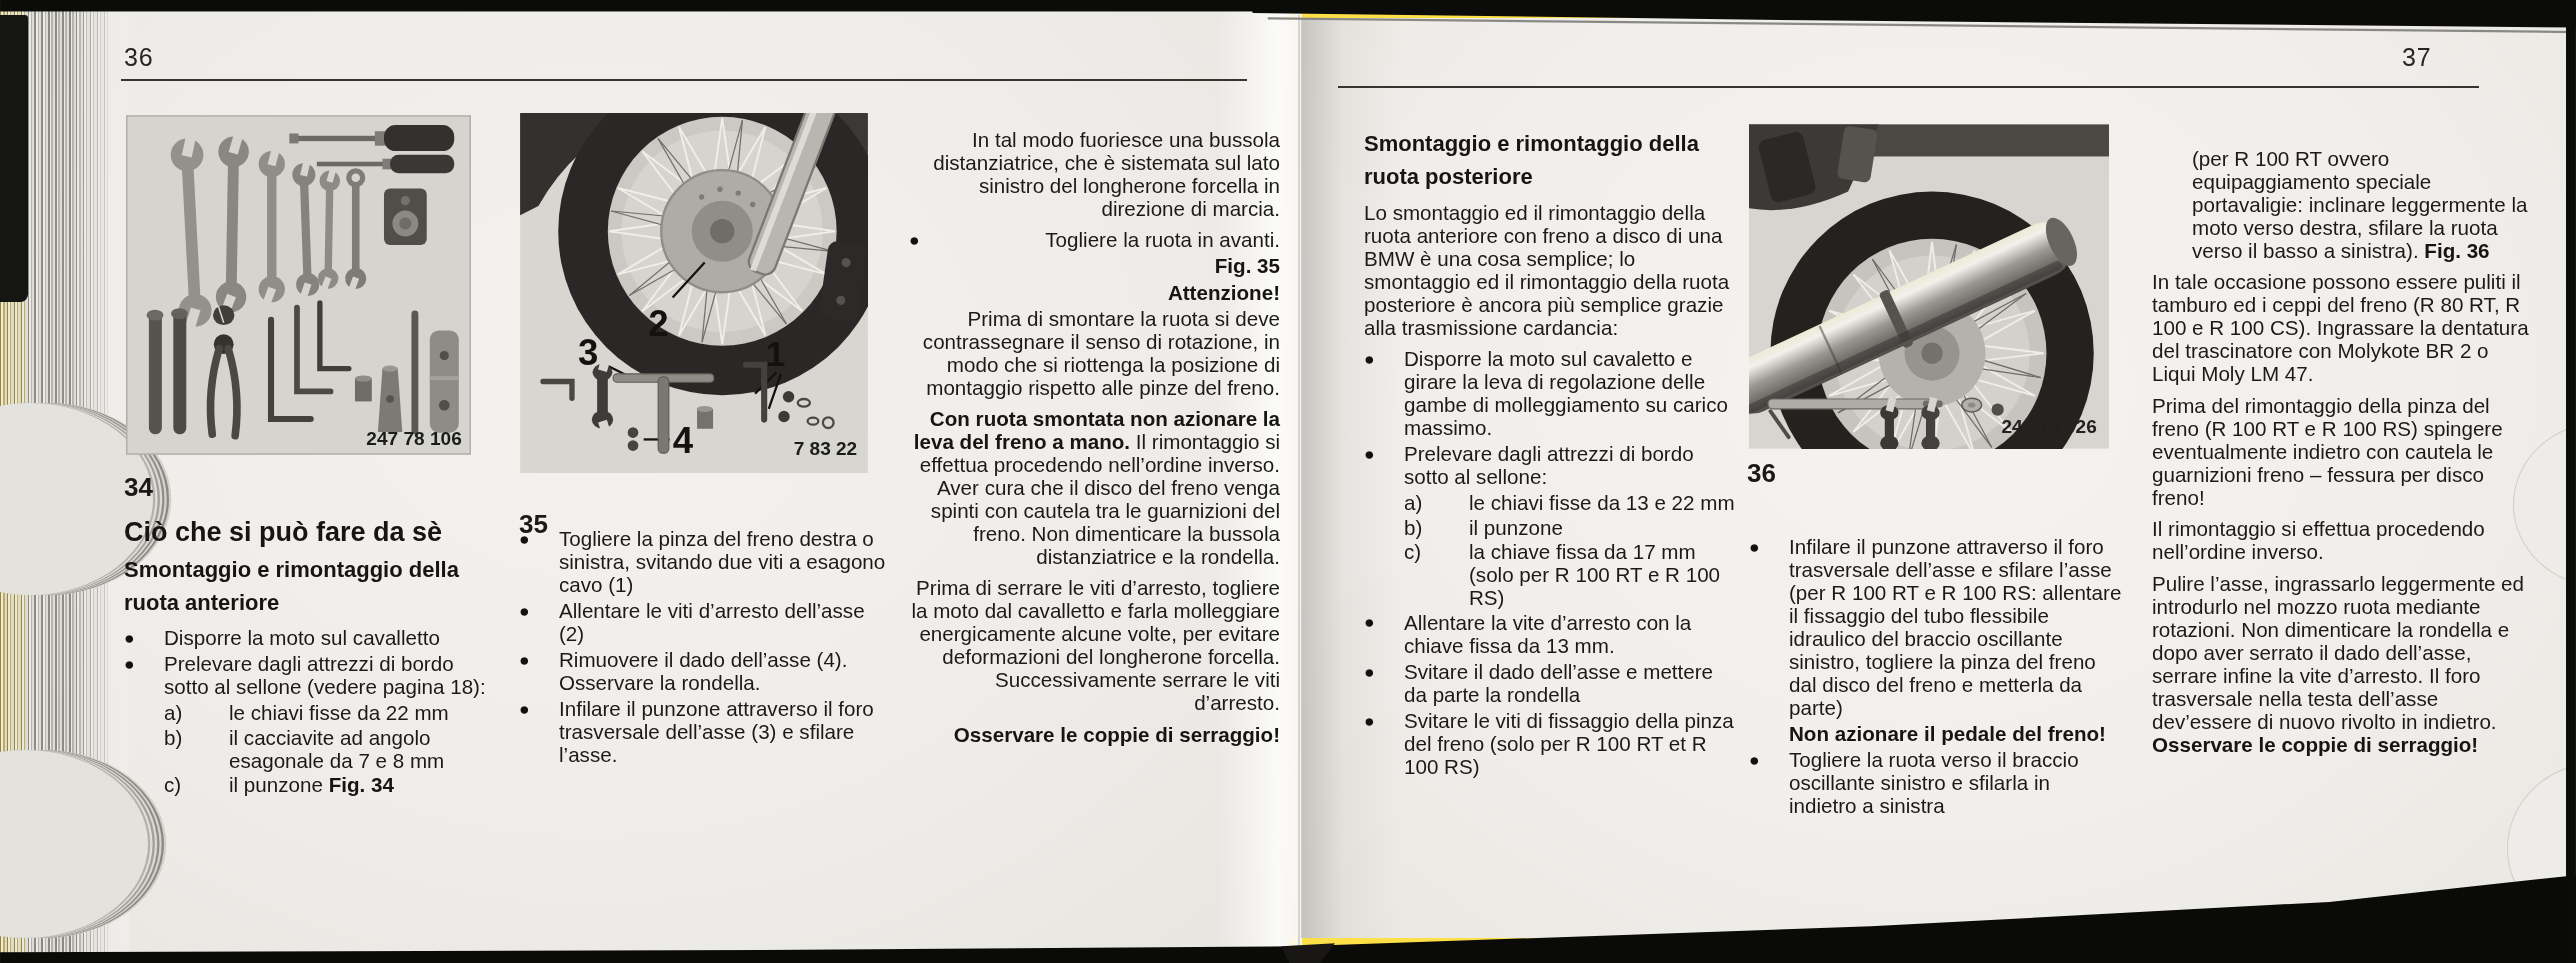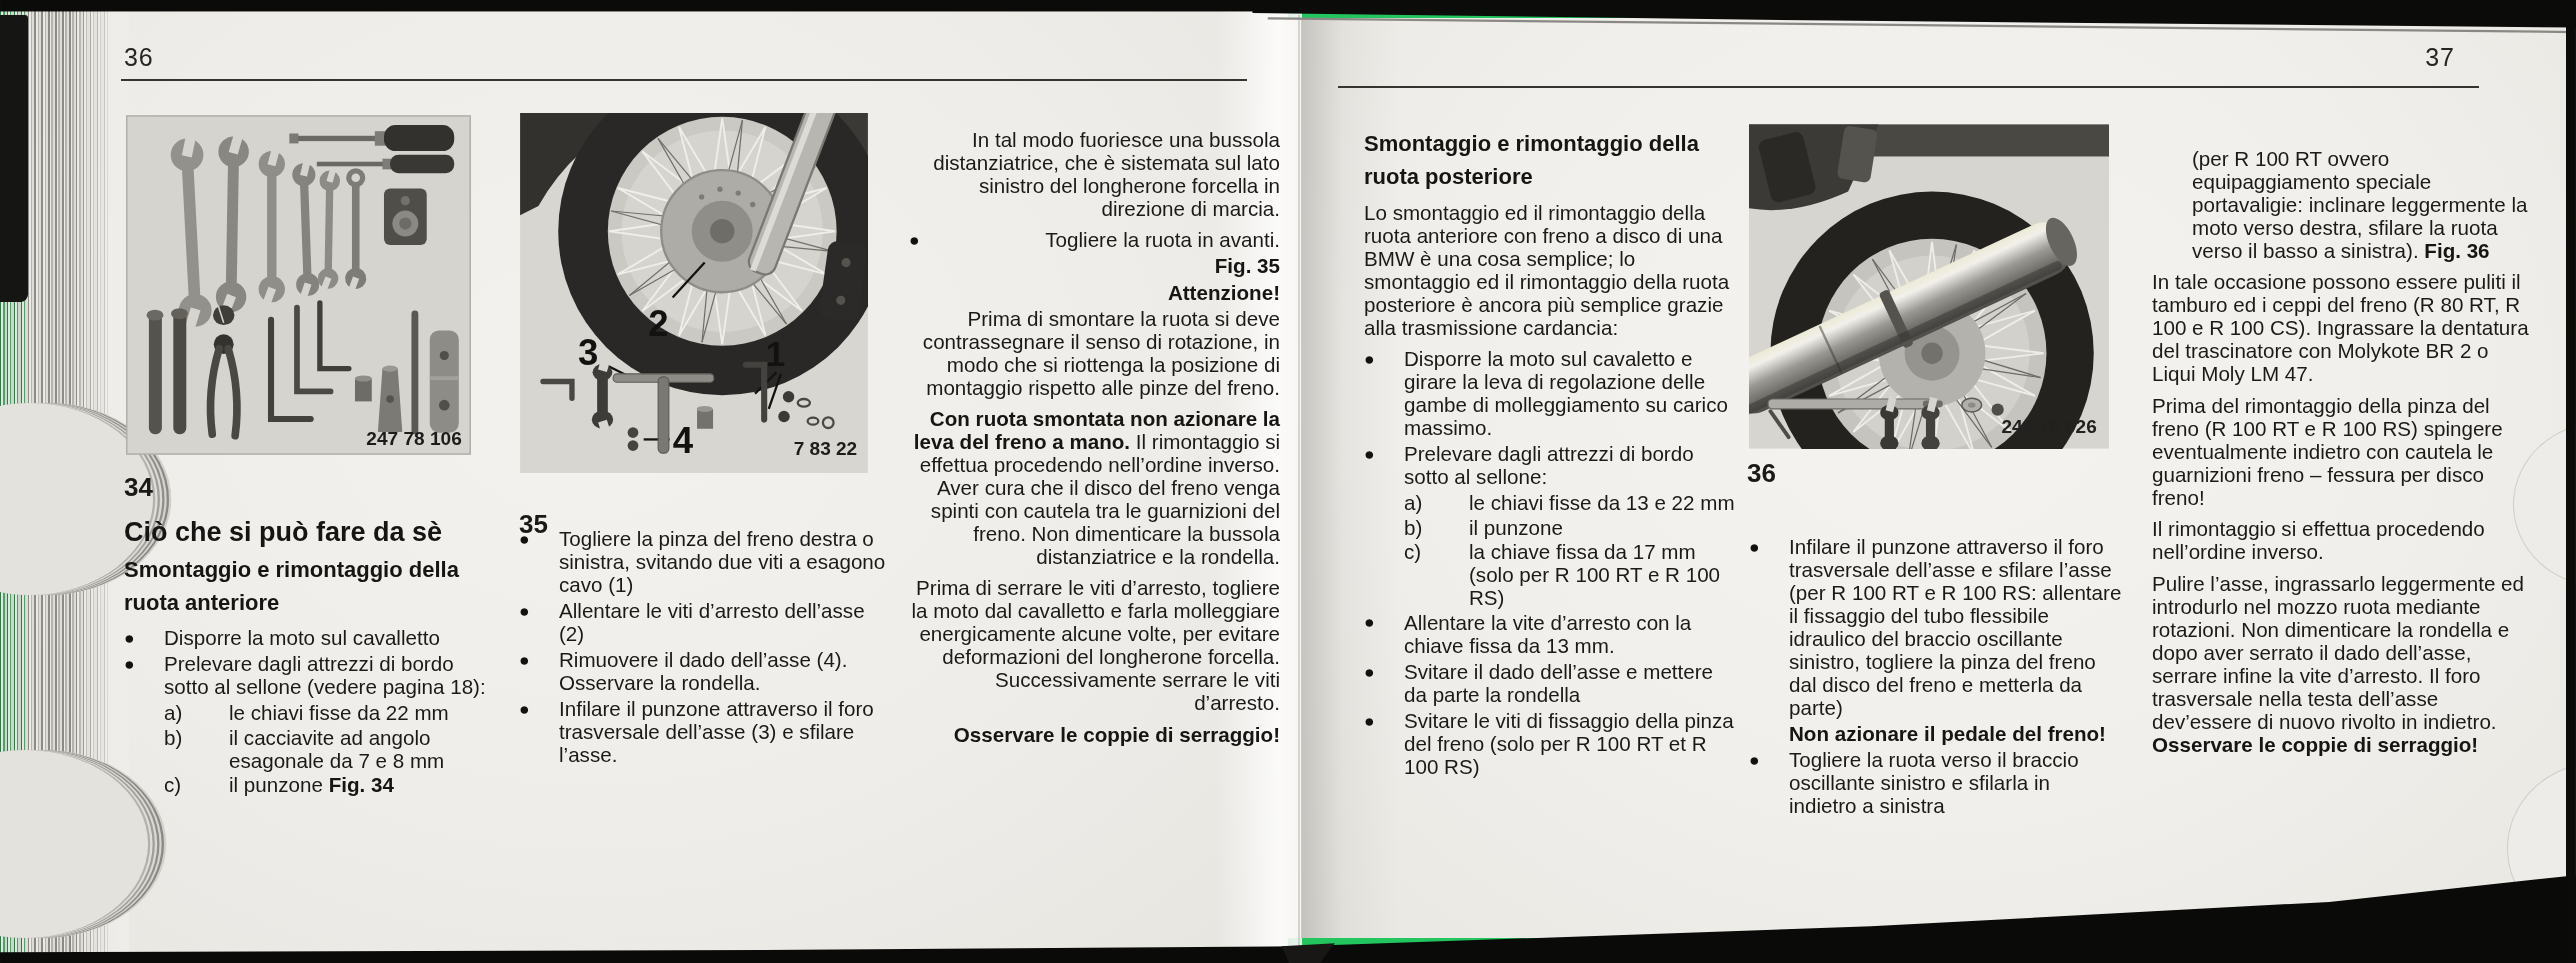--- a/index.html
+++ b/index.html
@@ -1,16 +1,16 @@
 <!DOCTYPE html>
 <html style="font-size:12.2px"><head>
 <meta charset="utf-8">
 <style>
   html,body{margin:0;padding:0;width:2576px;height:963px;overflow:hidden;background:#0c0c0b;}
-  .canvas{position:relative;width:2576px;height:963px;background:#22c55e;overflow:hidden;
+  .canvas{position:relative;width:2576px;height:963px;background:#fde047;overflow:hidden;
           font-family:"Liberation Sans", sans-serif;color:#1b1a18;}
   
   .page{position:absolute;background:radial-gradient(ellipse at 45% 40%, #f4f2ee 0%, #efede9 55%, #e7e5e0 100%);}
   .page.left{left:26px;top:10px;width:1262px;height:945px;}
   .page.right{left:1288px;top:18.3px;width:1278px;height:920px;background:radial-gradient(ellipse at 50% 40%, #f5f3ef 0%, #f1efeb 55%, #e9e7e2 100%);}
   
   .binding{position:absolute;left:0;top:0;width:108px;height:963px;
     background:repeating-linear-gradient(90deg,
       rgba(62,60,56,.55) 0 1.5px, rgba(236,234,229,.95) 1.5px 3.1px,
       rgba(126,124,118,.5) 3.1px 4.6px, rgba(221,219,214,.9) 4.6px 6.9px);}
@@ -311,21 +311,21 @@
       <div class="blk p"><span><span>In tal modo fuoriesce una bussola distanziatrice, che è sistemata sul lato sinistro del longherone forcella in direzione di marcia.</span></span></div>
       <div class="blk bullet"><span class="mark">●</span><span><span>Togliere la ruota in avanti.</span></span></div>
       <div class="blk pb"><span><span class="b">Fig. 35</span></span></div>
       <div class="blk pb"><span><span class="b">Attenzione!</span></span></div>
       <div class="blk p"><span><span>Prima di smontare la ruota si deve contrassegnare il senso di rotazione, in modo che si riottenga la posizione di montaggio rispetto alle pinze del freno.</span></span></div>
       <div class="blk p"><span><span class="b">Con ruota smontata non azionare la leva del freno a mano. </span><span>Il rimontaggio si effettua procedendo nell’ordine inverso. Aver cura che il disco del freno venga spinti con cautela tra le guarnizioni del freno. Non dimenticare la bussola distanziatrice e la rondella.</span></span></div>
       <div class="blk p"><span><span>Prima di serrare le viti d’arresto, togliere la moto dal cavalletto e farla molleggiare energicamente alcune volte, per evitare deformazioni del longherone forcella. Successivamente serrare le viti d’arresto.</span></span></div>
       <div class="blk pb"><span><span class="b">Osservare le coppie di serraggio!</span></span></div>
     </div>
 
-  <div class="pgnum" style="left:2402px;top:43px;width:76px;text-align:center;">37</div>
+  <div class="pgnum" style="left:2402px;top:43px;width:76px;text-align:left;">37</div>
   <div class="rule" style="left:1338px;top:86px;width:1141px;height:1.5px;"></div>
 
   <div class="col" style="left:1364px;top:127px;width:374px;">
       <div class="blk h2"><span><span class="b">Smontaggio e rimontaggio della ruota posteriore</span></span></div>
       <div class="blk p"><span><span>Lo smontaggio ed il rimontaggio della ruota anteriore con freno a disco di una BMW è una cosa semplice; lo smontaggio ed il rimontaggio della ruota posteriore è ancora più semplice grazie alla trasmissione cardancia:</span></span></div>
       <div class="blk bullet"><span class="mark">●</span><span><span>Disporre la moto sul cavaletto e girare la leva di regolazione delle gambe di molleggiamento su carico massimo.</span></span></div>
       <div class="blk bullet"><span class="mark">●</span><span><span>Prelevare dagli attrezzi di bordo sotto al sellone:</span></span></div>
       <div class="blk alpha"><span class="alpha-label">a)</span><span><span>le chiavi fisse da 13 e 22 mm</span></span></div>
       <div class="blk alpha"><span class="alpha-label">b)</span><span><span>il punzone</span></span></div>
       <div class="blk alpha"><span class="alpha-label">c)</span><span><span>la chiave fissa da 17 mm (solo per R 100 RT e R 100 RS)</span></span></div>

